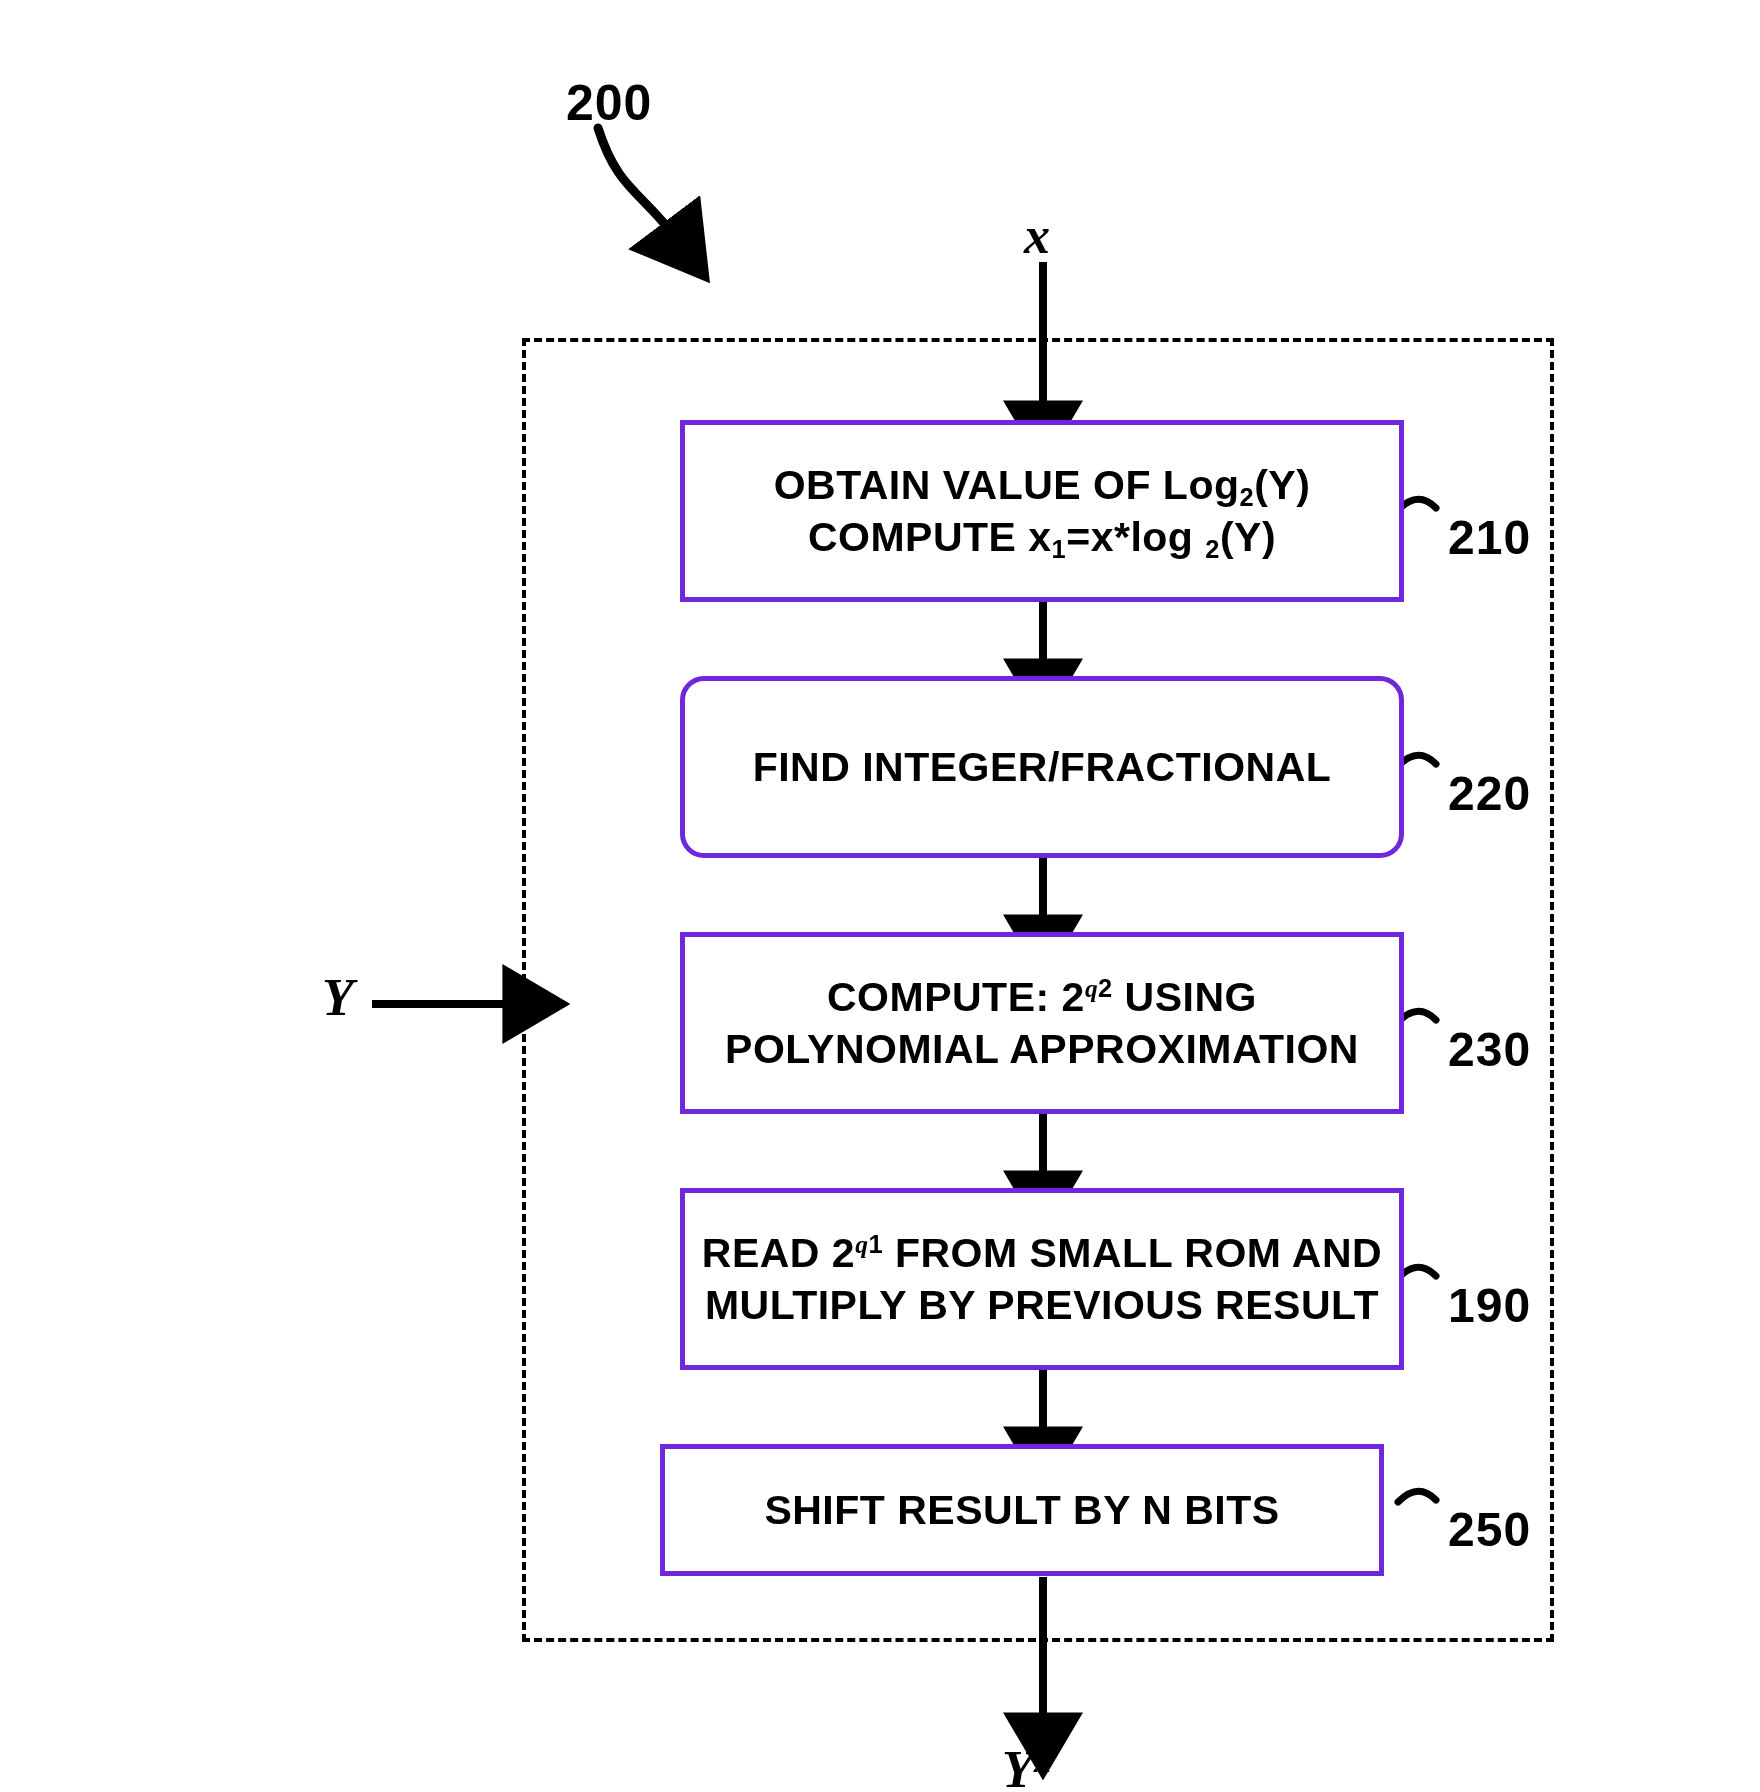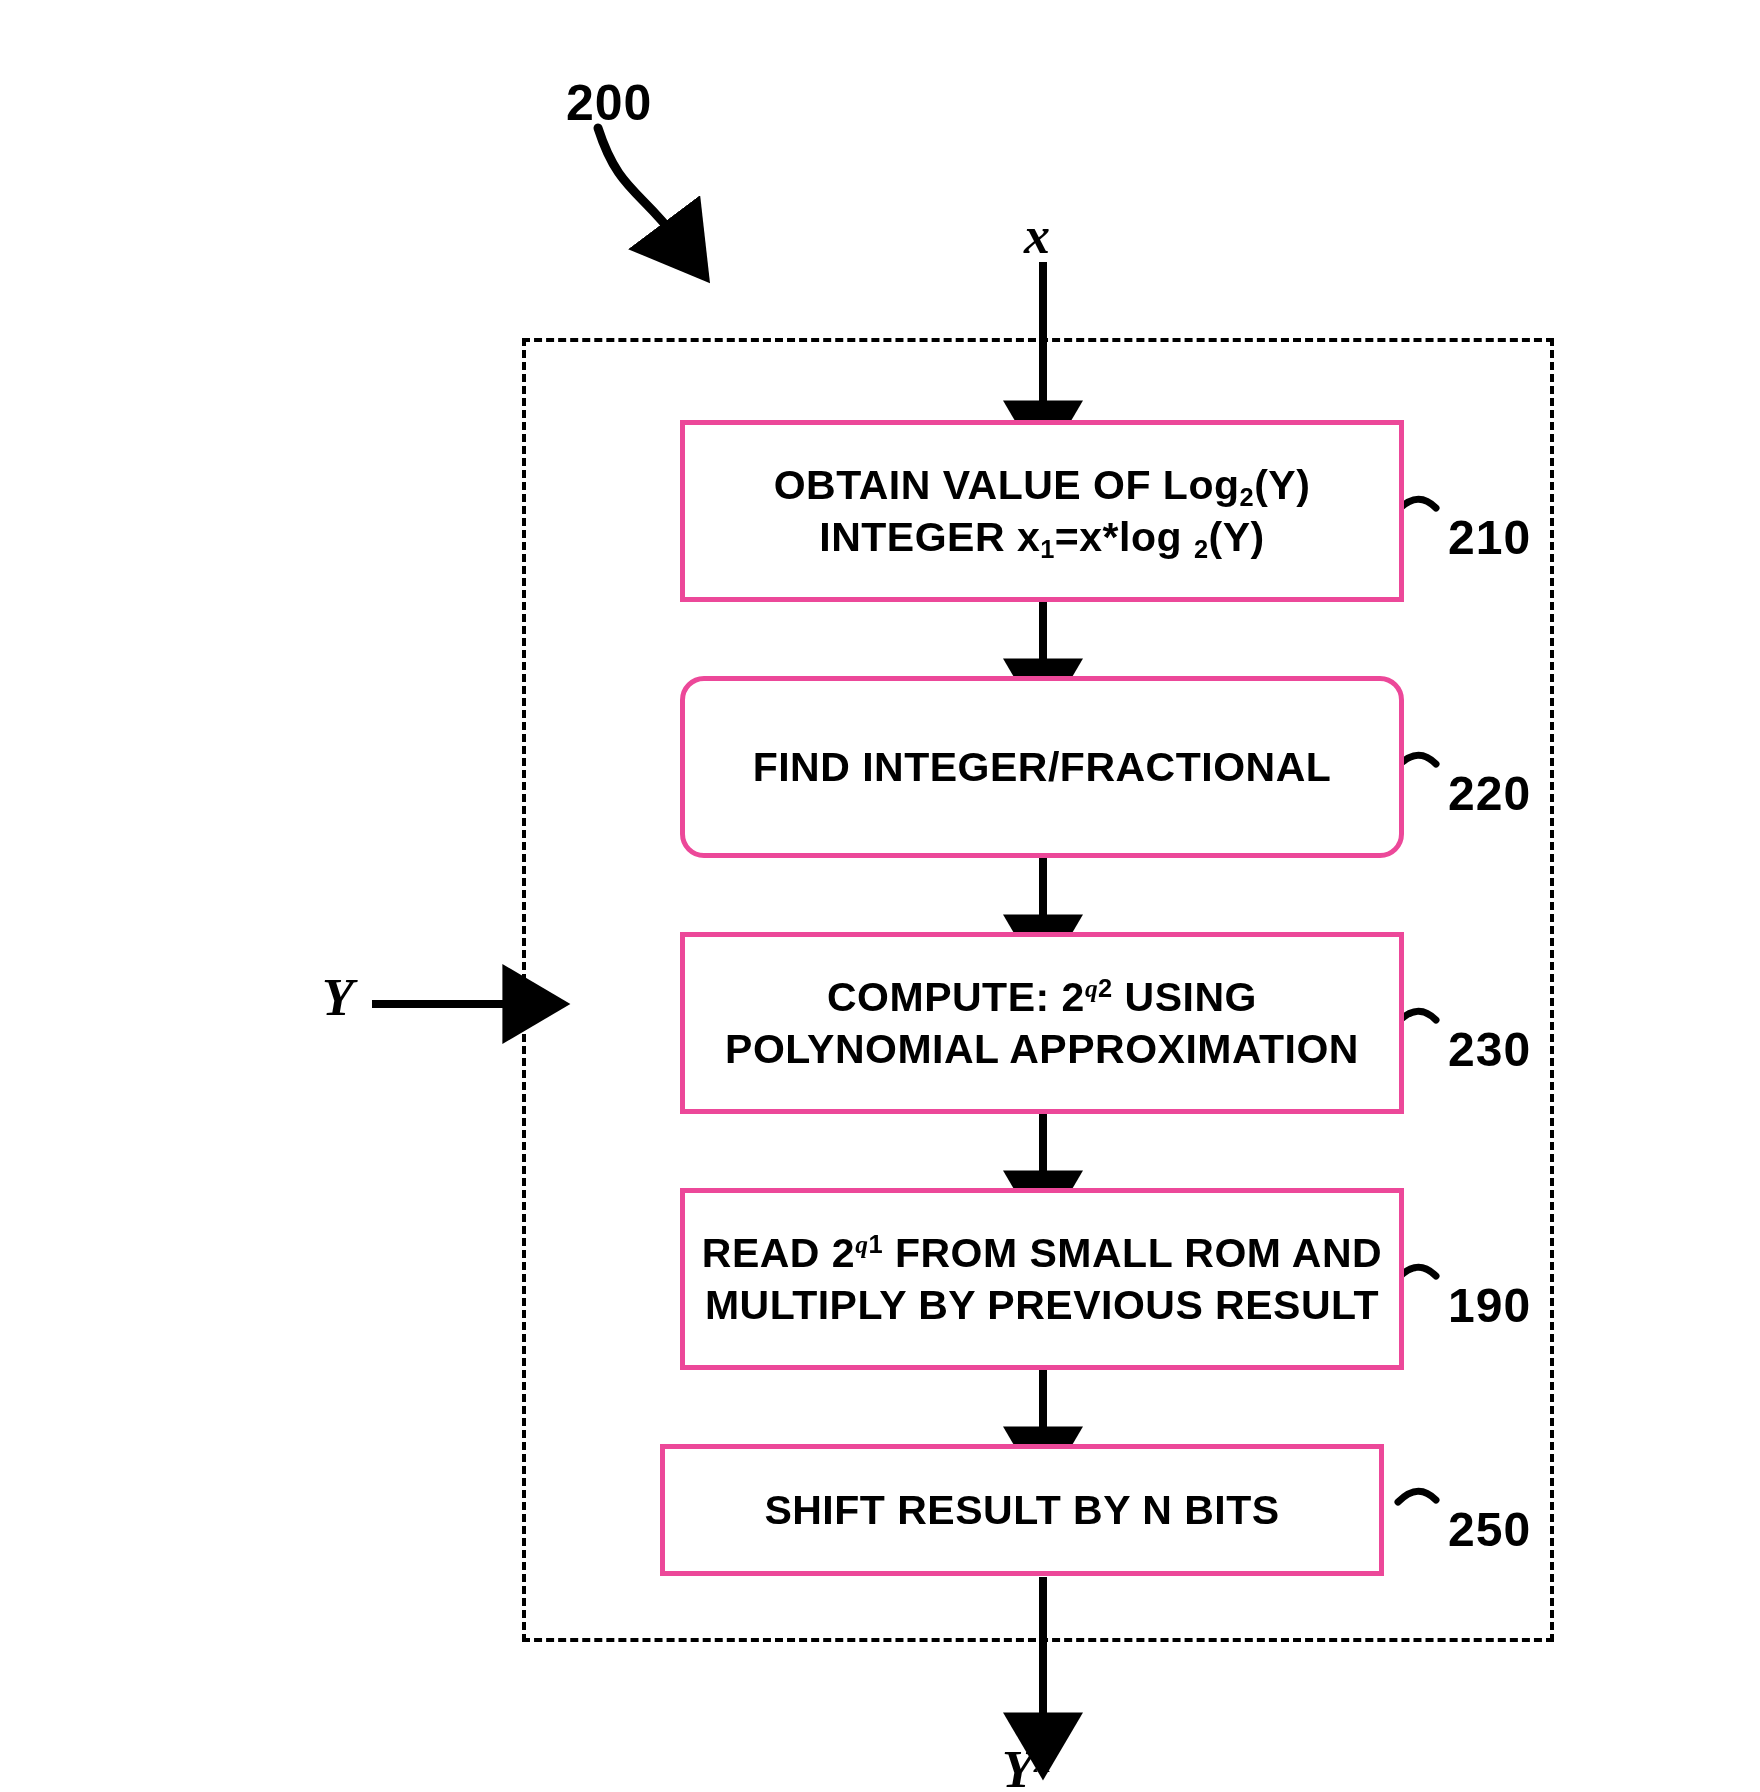--- a/index.html
+++ b/index.html
@@ -40,21 +40,21 @@
   .dashed-box {
     border: 4px dashed #000000;
     box-sizing: border-box;
     background: transparent;
   }
 
   
   .proc-box {
     position: absolute;
     box-sizing: border-box;
-    border: 5px solid #ec4899;
+    border: 5px solid #6d28d9;
     background: #ffffff;
     display: flex;
     flex-direction: column;
     align-items: center;
     justify-content: center;
     text-align: center;
     font-family: "Liberation Sans", sans-serif;
     font-weight: bold;
     font-size: 41px;
     line-height: 1.28;
@@ -160,21 +160,21 @@
   <div class="io-label" style="left:1024px; top:206px;">x</div>
 
   <div class="io-label" style="left:322px; top:968px;">Y</div>
 
   <div class="io-label" style="left:1002px; top:1740px;"><span>Y</span><sup>x</sup></div>
 
   <div class="abs dashed-box" style="left:522px; top:338px; width:1032px; height:1304px;"></div>
 
   <div class="proc-box" style="left:680px; top:420px; width:724px; height:182px;">
     <span class="line"><span>OBTAIN  VALUE  OF  Log</span><sub>2</sub><span>(Y)</span></span>
-    <span class="line"><span>INTEGER  x</span><sub>1</sub><span>=x*log </span><sub>2</sub><span>(Y)</span></span>
+    <span class="line"><span>COMPUTE  x</span><sub>1</sub><span>=x*log </span><sub>2</sub><span>(Y)</span></span>
   </div>
   <div class="ref-num" style="left:1448px; top:482px;">210</div>
 
   <div class="proc-box" style="left:680px; top:676px; width:724px; height:182px;border-radius:24px;">
     <span class="line">FIND  INTEGER/FRACTIONAL</span>
   </div>
   <div class="ref-num" style="left:1448px; top:738px;">220</div>
 
   <div class="proc-box" style="left:680px; top:932px; width:724px; height:182px;">
     <span class="line"><span>COMPUTE:  2</span><sup><span class="mathit">q</span><span>2</span></sup><span>  USING</span></span>

